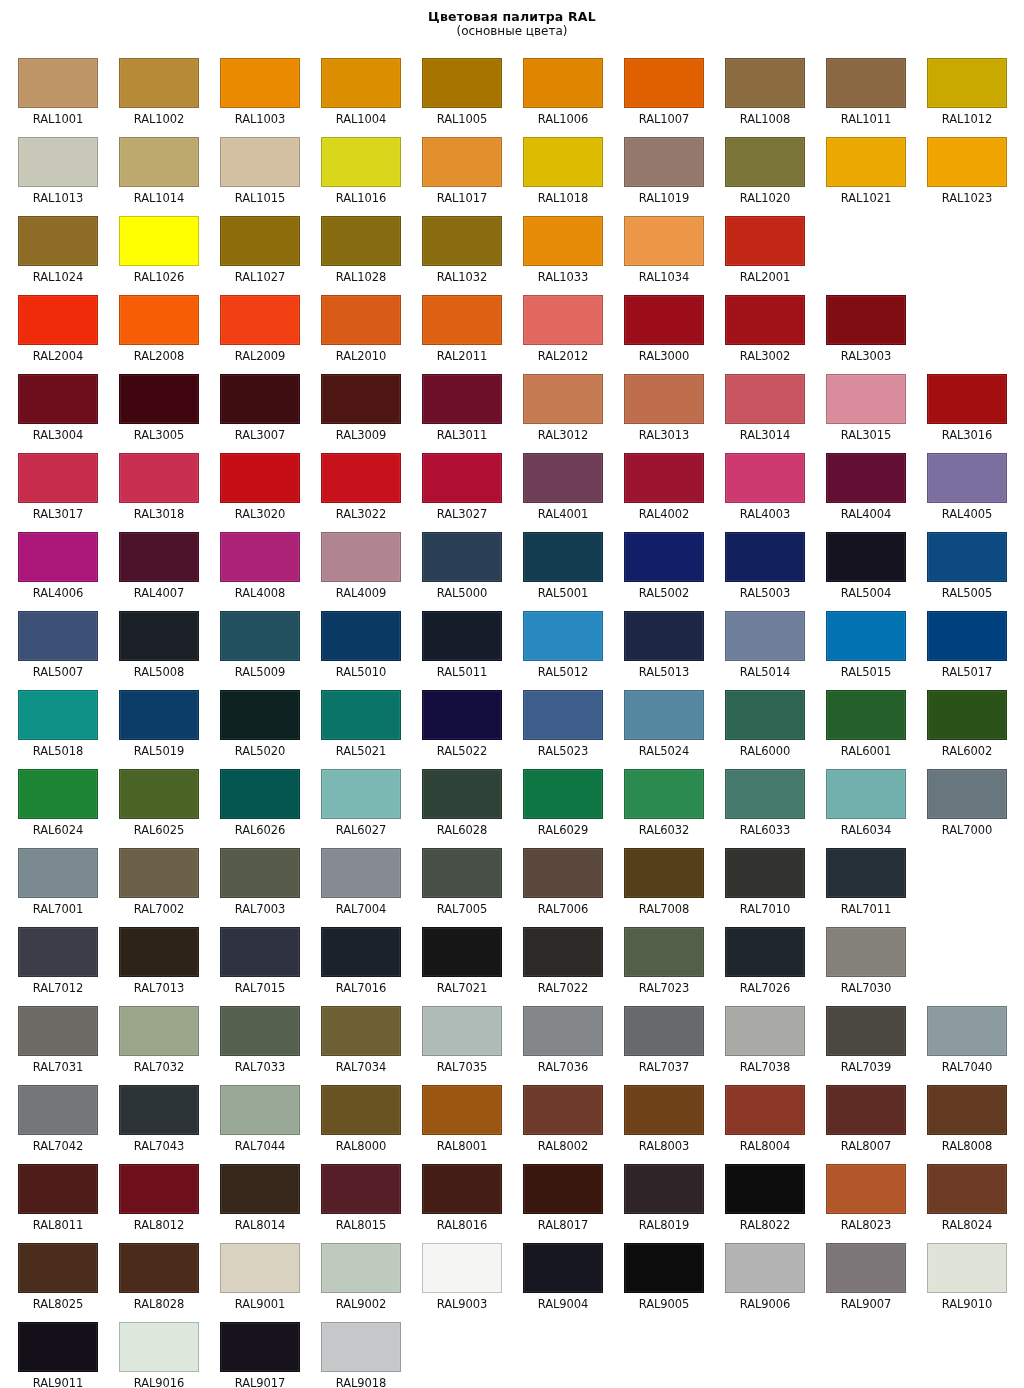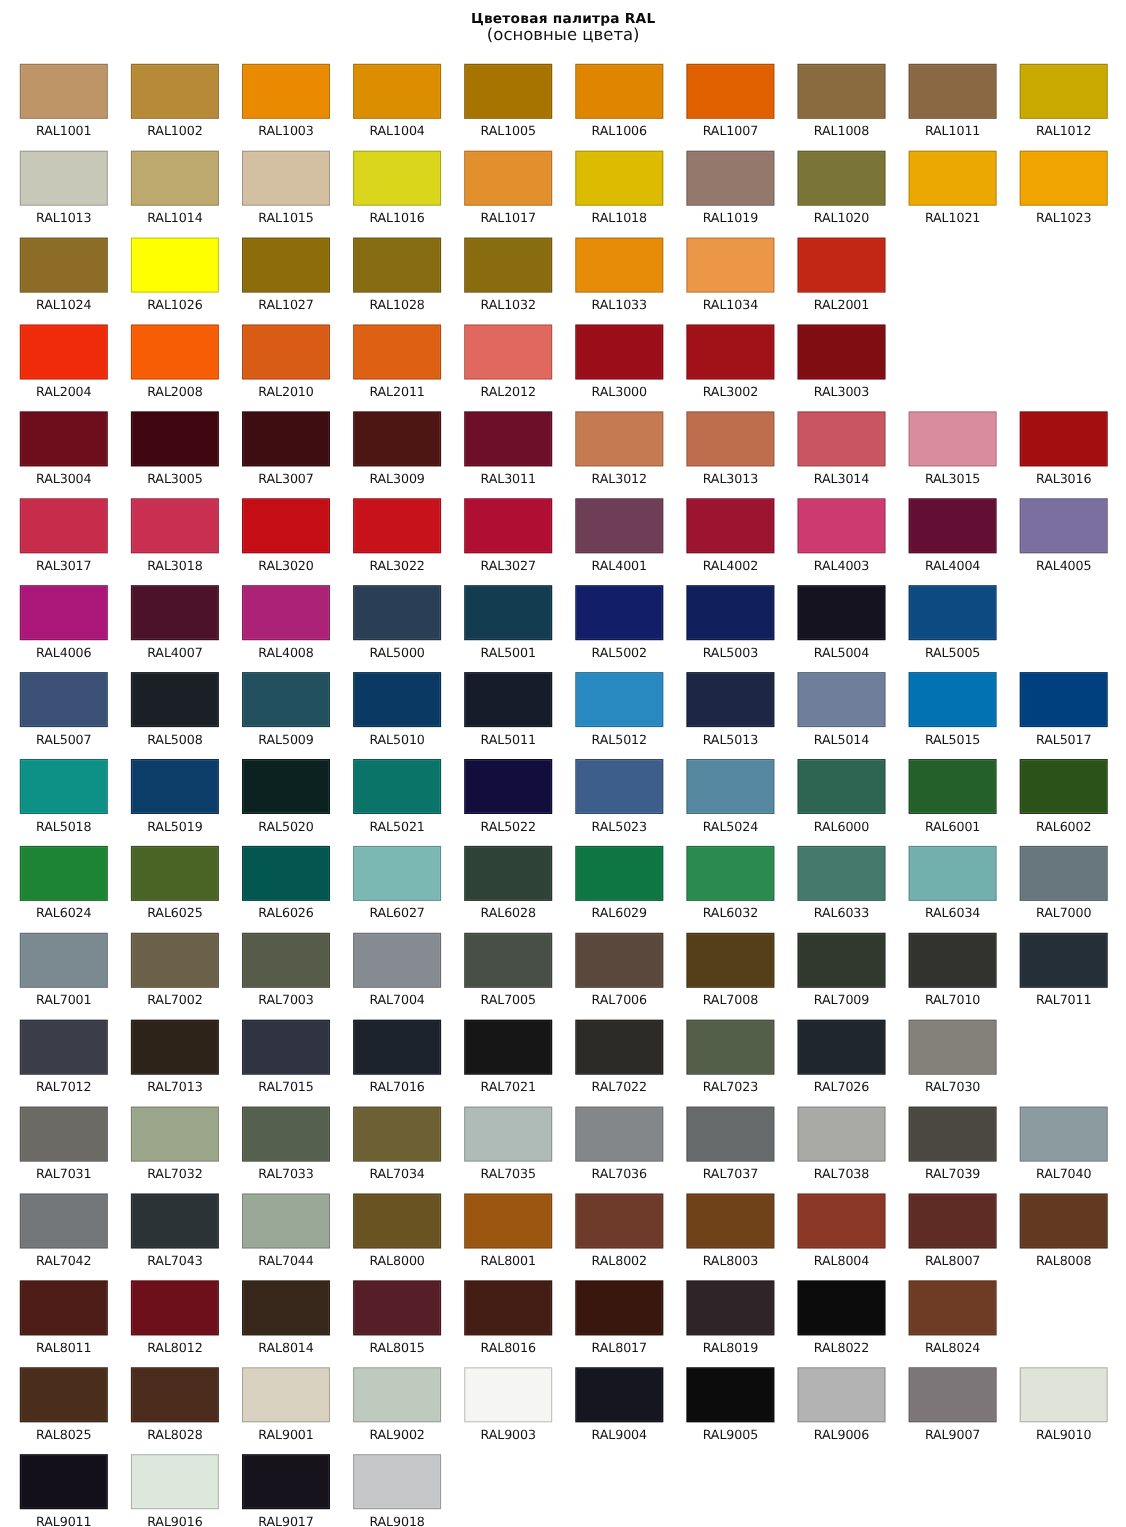--- a/index.html
+++ b/index.html
@@ -27,21 +27,21 @@
     text-align: center;
   }
   #title {
     font-size: 12.5px;
     font-weight: bold;
     letter-spacing: 0.2px;
     line-height: 15px;
     color: #0a0a0a;
   }
   #subtitle {
-    font-size: 15px;
+    font-size: 12px;
     font-weight: normal;
     line-height: 15px;
     color: #111111;
   }
   #grid {
     position: absolute;
     left: 0;
     top: 50px;
     width: 1024px;
   }
@@ -212,20 +212,24 @@
       <div class="swatch-row">
         <div class="cell">
           <div class="chip" style="background-color: rgb(239, 43, 9);"></div>
           <div class="chip-label">RAL2004</div>
         </div>
         <div class="cell">
           <div class="chip" style="background-color: rgb(247, 93, 5);"></div>
           <div class="chip-label">RAL2008</div>
         </div>
         <div class="cell">
+          <div class="chip" style="background-color: rgb(242, 63, 18);"></div>
+          <div class="chip-label">RAL2009</div>
+        </div>
+        <div class="cell">
           <div class="chip" style="background-color: rgb(216, 91, 22);"></div>
           <div class="chip-label">RAL2010</div>
         </div>
         <div class="cell">
           <div class="chip" style="background-color: rgb(221, 96, 19);"></div>
           <div class="chip-label">RAL2011</div>
         </div>
         <div class="cell">
           <div class="chip" style="background-color: rgb(224, 104, 94);"></div>
           <div class="chip-label">RAL2012</div>
@@ -334,20 +338,24 @@
         </div>
         <div class="cell">
           <div class="chip" style="background-color: rgb(75, 18, 41);"></div>
           <div class="chip-label">RAL4007</div>
         </div>
         <div class="cell">
           <div class="chip" style="background-color: rgb(172, 34, 118);"></div>
           <div class="chip-label">RAL4008</div>
         </div>
         <div class="cell">
+          <div class="chip" style="background-color: rgb(176, 133, 144);"></div>
+          <div class="chip-label">RAL4009</div>
+        </div>
+        <div class="cell">
           <div class="chip" style="background-color: rgb(42, 63, 85);"></div>
           <div class="chip-label">RAL5000</div>
         </div>
         <div class="cell">
           <div class="chip" style="background-color: rgb(19, 60, 80);"></div>
           <div class="chip-label">RAL5001</div>
         </div>
         <div class="cell">
           <div class="chip" style="background-color: rgb(18, 31, 104);"></div>
           <div class="chip-label">RAL5002</div>
@@ -514,24 +522,20 @@
         </div>
         <div class="cell">
           <div class="chip" style="background-color: rgb(91, 72, 60);"></div>
           <div class="chip-label">RAL7006</div>
         </div>
         <div class="cell">
           <div class="chip" style="background-color: rgb(84, 63, 25);"></div>
           <div class="chip-label">RAL7008</div>
         </div>
         <div class="cell">
-          <div class="chip" style="background-color: rgb(49, 57, 47);"></div>
-          <div class="chip-label">RAL7009</div>
-        </div>
-        <div class="cell">
           <div class="chip" style="background-color: rgb(50, 51, 47);"></div>
           <div class="chip-label">RAL7010</div>
         </div>
         <div class="cell">
           <div class="chip" style="background-color: rgb(37, 47, 55);"></div>
           <div class="chip-label">RAL7011</div>
         </div>
       </div>
       <div class="swatch-row">
         <div class="cell">
@@ -680,20 +684,24 @@
           <div class="chip" style="background-color: rgb(57, 23, 15);"></div>
           <div class="chip-label">RAL8017</div>
         </div>
         <div class="cell">
           <div class="chip" style="background-color: rgb(47, 37, 41);"></div>
           <div class="chip-label">RAL8019</div>
         </div>
         <div class="cell">
           <div class="chip" style="background-color: rgb(13, 12, 12);"></div>
           <div class="chip-label">RAL8022</div>
+        </div>
+        <div class="cell">
+          <div class="chip" style="background-color: rgb(177, 87, 42);"></div>
+          <div class="chip-label">RAL8023</div>
         </div>
         <div class="cell">
           <div class="chip" style="background-color: rgb(110, 60, 36);"></div>
           <div class="chip-label">RAL8024</div>
         </div>
       </div>
       <div class="swatch-row">
         <div class="cell">
           <div class="chip" style="background-color: rgb(74, 45, 27);"></div>
           <div class="chip-label">RAL8025</div>

